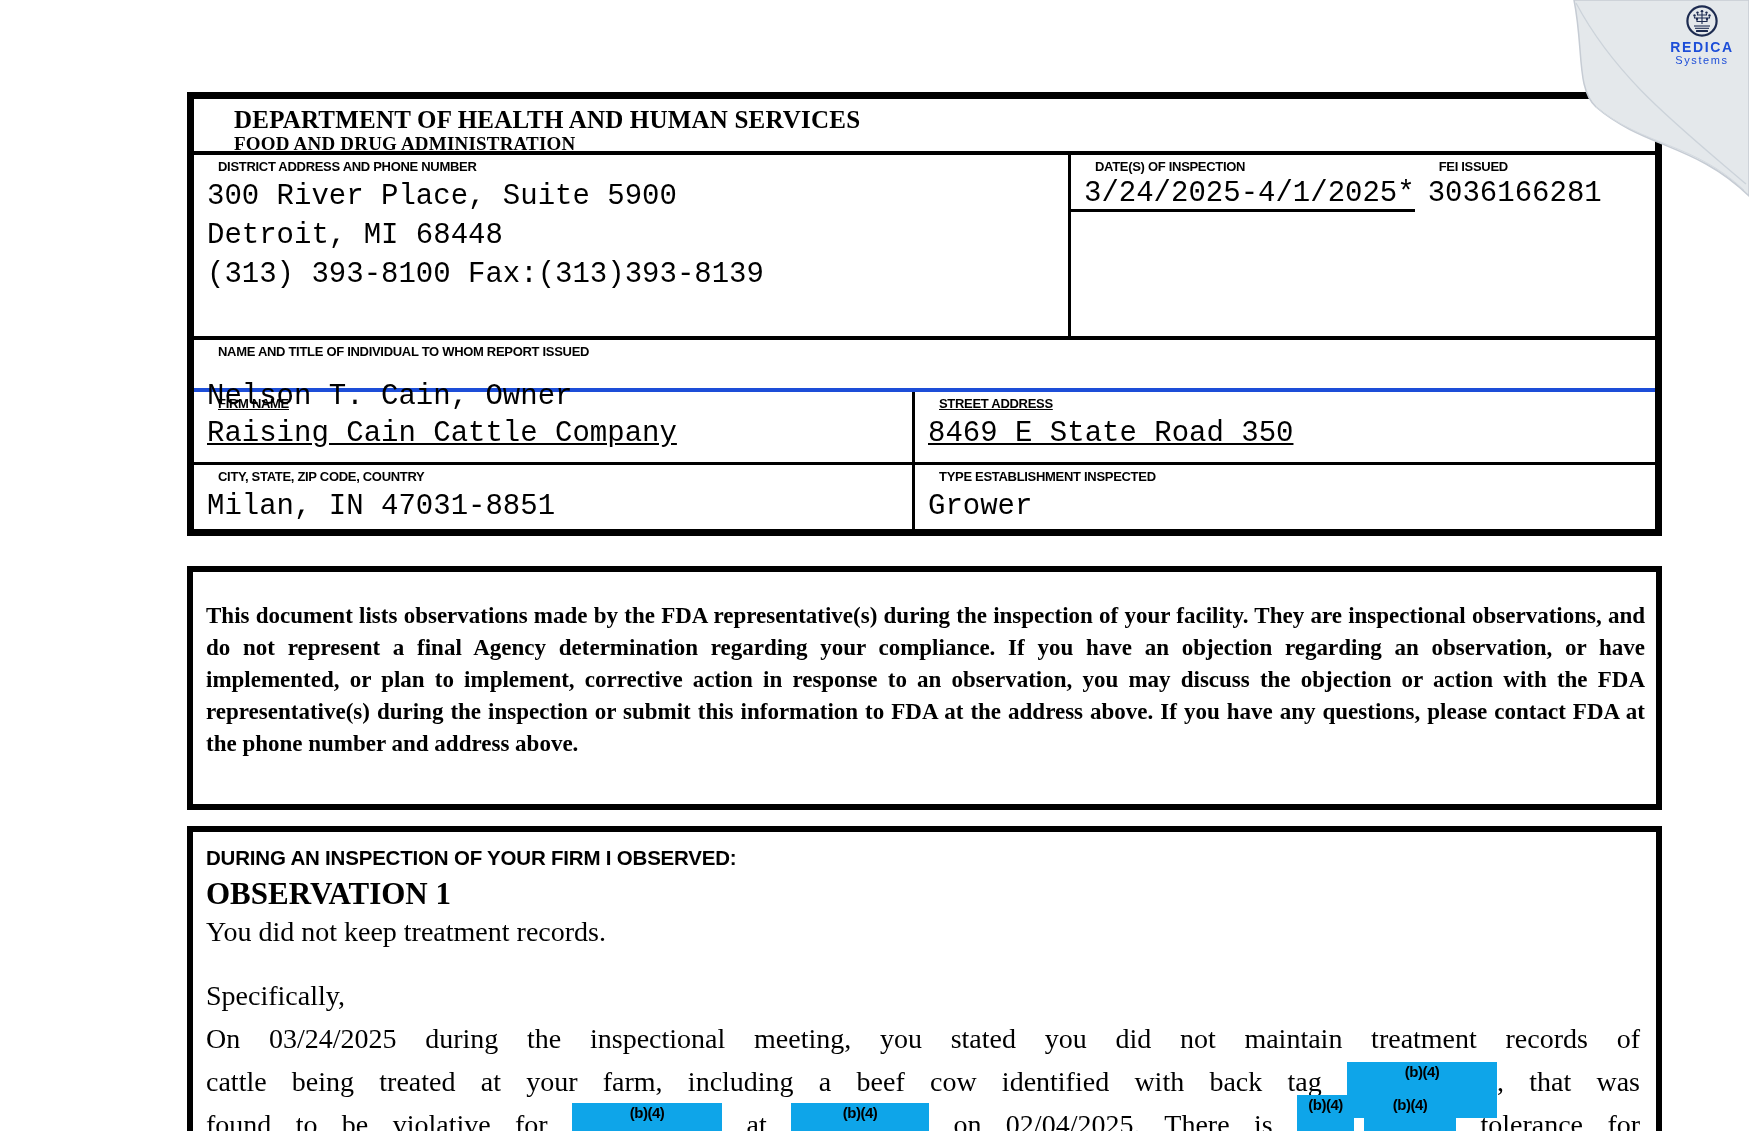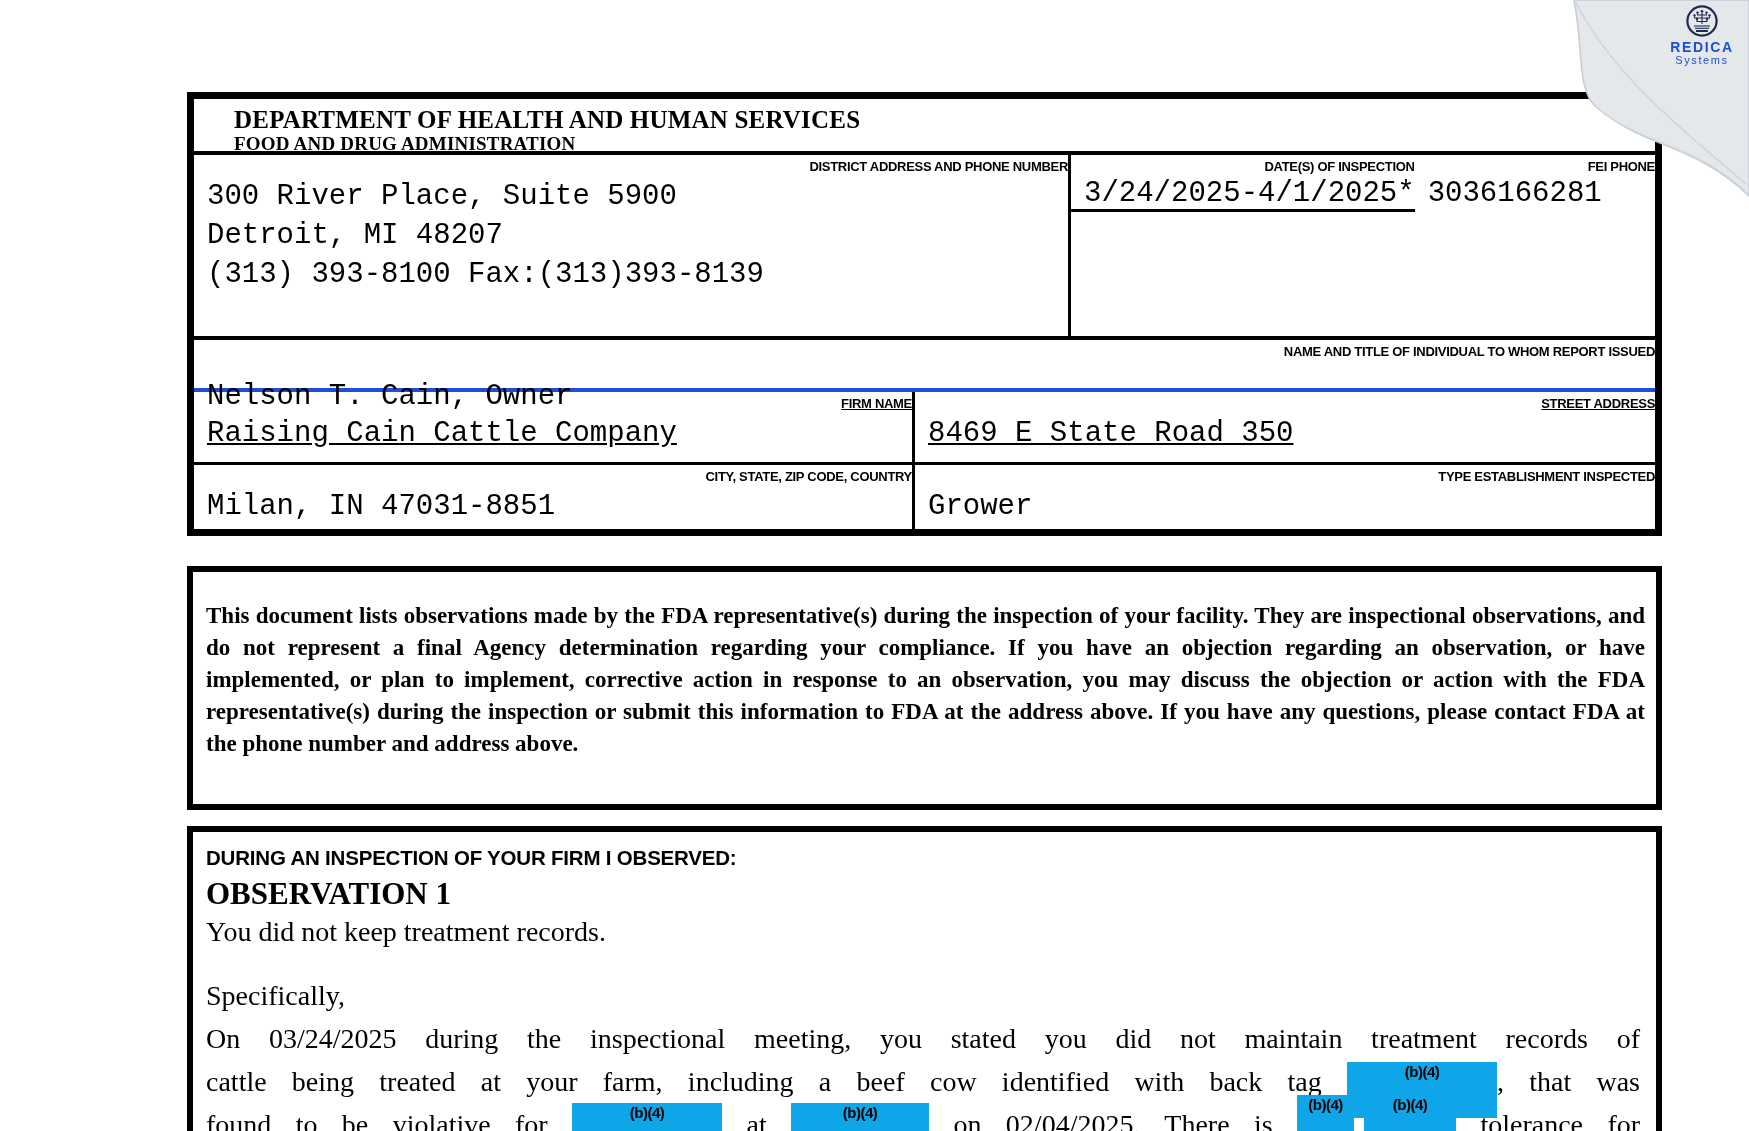--- a/index.html
+++ b/index.html
@@ -9,21 +9,21 @@
   
   .curl{position:absolute;top:0;right:0;z-index:5;}
   .brand{position:absolute;top:4px;right:8px;z-index:6;width:78px;text-align:center;color:#1d4ed8;}
   .brand .logo-circle{display:block;margin:0 auto;}
   .brand .brand-title{font:bold 14px "Liberation Sans",sans-serif;letter-spacing:1.6px;margin-top:1px;}
   .brand .brand-sub{font:11px "Liberation Sans",sans-serif;letter-spacing:1.6px;margin-top:-1px;}
 
   
   .doc{position:absolute;left:187px;top:92px;width:1475px;z-index:2;}
   .tbl{border:7px solid #000;box-sizing:border-box;background:#fff;}
-  .lbl{font:bold 13px "Liberation Sans",sans-serif;letter-spacing:-0.3px;padding:5px 0 0 7px;line-height:14px;text-align:right;}
+  .lbl{font:bold 13px "Liberation Sans",sans-serif;letter-spacing:-0.3px;padding:5px 0 0 24px;line-height:14px;}
   .val{font:29px/30px "Liberation Mono","DejaVu Sans Mono",monospace;padding-left:13px;white-space:pre;}
 
   .hdr{height:56px;border-bottom:4px solid #000;box-sizing:border-box;text-align:left;padding-top:7px;padding-left:40px;}
   .hdr .t1{font:bold 25px/27px "Liberation Serif",serif;letter-spacing:0.2px;}
   .hdr .t2{font:bold 19px/21px "Liberation Serif",serif;letter-spacing:0.2px;}
 
   .r2{display:flex;height:185px;border-bottom:4px solid #000;box-sizing:border-box;}
   .c-district{width:877px;border-right:3px solid #000;box-sizing:border-box;}
   .c-district .val{margin-top:7px;line-height:32px;}
   .c-right{flex:1;display:flex;flex-direction:row;}
@@ -111,30 +111,30 @@
 
       <div class="hdr">
         <div class="t1">DEPARTMENT OF HEALTH AND HUMAN SERVICES</div>
         <div class="t2">FOOD AND DRUG ADMINISTRATION</div>
       </div>
 
       <div class="r2">
         <div class="c-district">
           <div class="lbl">DISTRICT ADDRESS AND PHONE NUMBER</div>
           <div class="val">300 River Place, Suite 5900</div>
-          <div class="val">Detroit, MI 48207</div>
+          <div class="val">Detroit, MI 68448</div>
           <div class="val">(313) 393-8100 Fax:(313)393-8139</div>
         </div>
         <div class="c-right">
           <div class="sub-dates">
             <div class="lbl">DATE(S) OF INSPECTION</div>
             <div class="val">3/24/2025-4/1/2025*</div>
           </div>
           <div class="sub-fei">
-            <div class="lbl">FEI PHONE</div>
+            <div class="lbl">FEI ISSUED</div>
             <div class="val">3036166281</div>
           </div>
         </div>
       </div>
 
       <div class="r3">
         <div class="lbl">NAME AND TITLE OF INDIVIDUAL TO WHOM REPORT ISSUED</div>
         <div class="val">Nelson T. Cain, Owner</div>
       </div>
 

